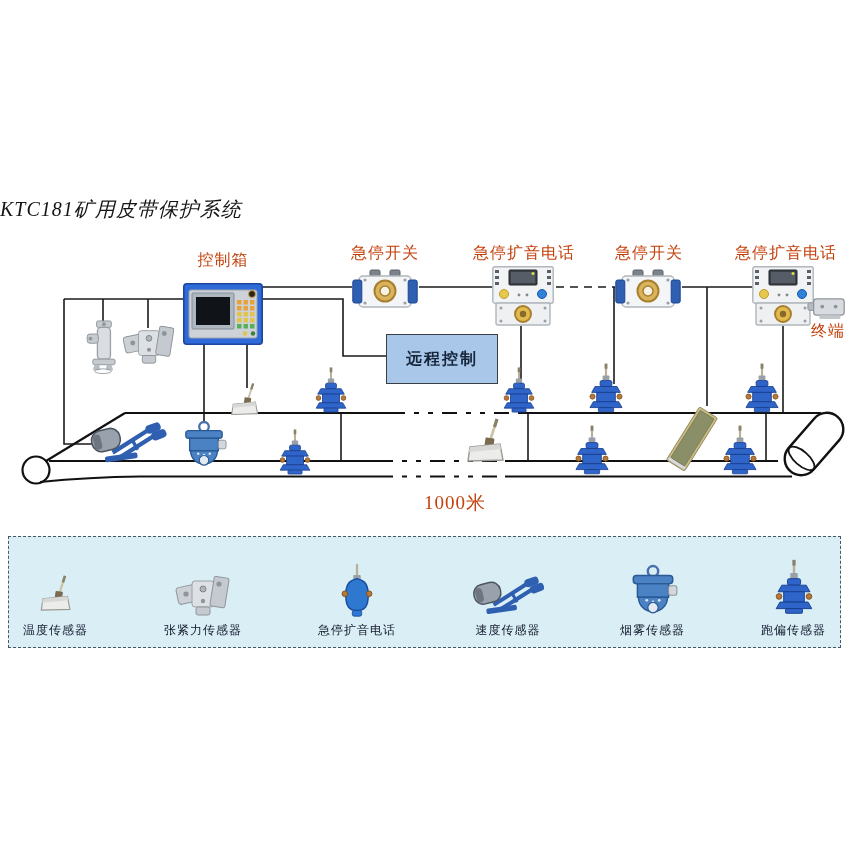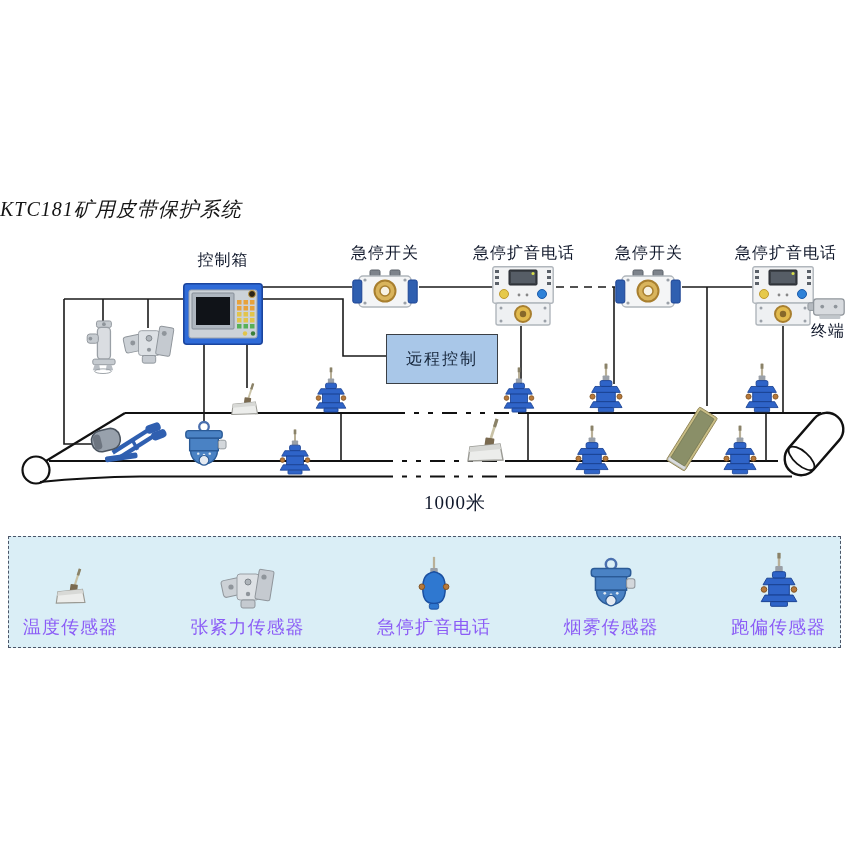--- a/index.html
+++ b/index.html
@@ -3,31 +3,31 @@
 <meta charset="utf-8">
 <style>
   :root{
     --wire:#1a1a1a; --device_blue:#2f64c8; --panel_blue:#2f6bd8; --gold:#d9b45c;
     --remote_fill:#a9c7e8; --legend_bg:#daeef6; --tear_olive:#8a8f68; --background:#ffffff;
   }
   html,body{margin:0;padding:0;}
   body{background:var(--background);font-family:"Liberation Serif","DejaVu Serif",serif;color:#111;}
   .stage{position:relative;width:850px;height:850px;background:var(--background);overflow:hidden;}
   .layer{position:absolute;left:0;top:0;}
-  .lbl{position:absolute;font-size:16px;color:#0f172a;text-align:center;white-space:nowrap;letter-spacing:1px;}
+  .lbl{position:absolute;font-size:16px;color:#c2410c;text-align:center;white-space:nowrap;letter-spacing:1px;}
   .title{position:absolute;left:0;right:0;top:196px;font-size:20px;letter-spacing:1px;color:#141414;font-style:italic;}
   .remote{position:absolute;left:386px;top:334px;width:112px;height:50px;background:var(--remote_fill);
           border:1.6px solid #3a3f45;display:flex;align-items:center;justify-content:center;
-          font-size:16px;letter-spacing:2px;color:#15253a;box-sizing:border-box;}
+          font-size:16px;letter-spacing:2px;color:#15253a;box-sizing:border-box;font-weight:bold;}
   .dev{position:absolute;}
   .legend{position:absolute;left:8px;top:536px;width:833px;height:112px;background:var(--legend_bg);
           border:1px dashed #4a5568;box-sizing:border-box;display:flex;align-items:flex-end;
           justify-content:space-between;padding:6px 14px 8px 14px;}
   .leg-item{display:flex;flex-direction:column;align-items:center;justify-content:flex-end;gap:4px;}
-  .leg-label{font-size:18px;letter-spacing:1px;white-space:nowrap;color:#8b5cf6;}
+  .leg-label{font-size:12px;letter-spacing:1px;white-space:nowrap;color:#0f172a;}
 </style>
 </head>
 <body>
 
 <svg width="0" height="0" style="position:absolute" aria-hidden="true">
   <defs>
     <symbol id="sym-temp" viewBox="0 0 44 46">
       <line x1="33" y1="2" x2="26" y2="24" stroke="#c9c2a6" stroke-width="2.6"></line>
       <line x1="33" y1="2" x2="30.5" y2="10" stroke="#8a8268" stroke-width="3.2"></line>
       <rect x="21" y="21" width="9" height="8" rx="1" fill="#7a6a50" transform="rotate(8 25 25)"></rect>
@@ -311,20 +311,26 @@
         </svg>
       <div class="leg-label">张紧力传感器</div>
     </div>
     <div class="leg-item">
       <svg width="34" height="56">
           <use href="#sym-coal" width="34" height="56"></use>
         </svg>
       <div class="leg-label">急停扩音电话</div>
     </div>
     <div class="leg-item">
+      <svg width="72" height="46">
+          <use href="#sym-speed" width="72" height="46"></use>
+        </svg>
+      <div class="leg-label">速度传感器</div>
+    </div>
+    <div class="leg-item">
       <svg width="50" height="54">
           <use href="#sym-smoke" width="50" height="54"></use>
         </svg>
       <div class="leg-label">烟雾传感器</div>
     </div>
     <div class="leg-item">
       <svg width="42" height="60">
           <use href="#sym-deviation" width="42" height="60"></use>
         </svg>
       <div class="leg-label">跑偏传感器</div>

